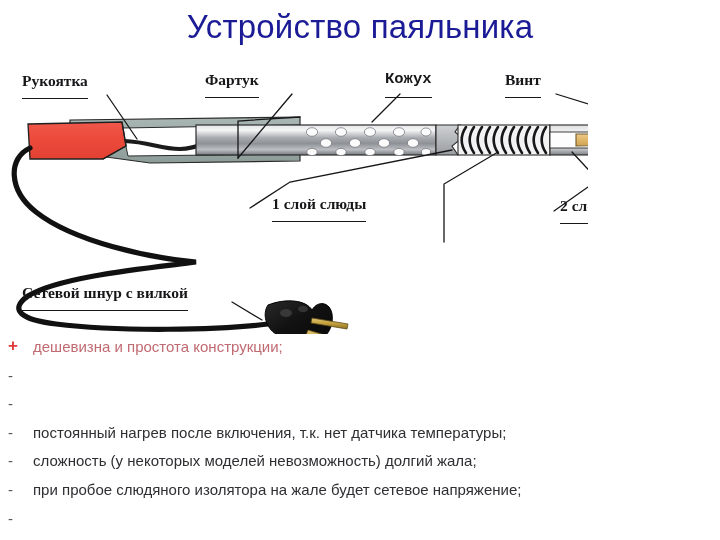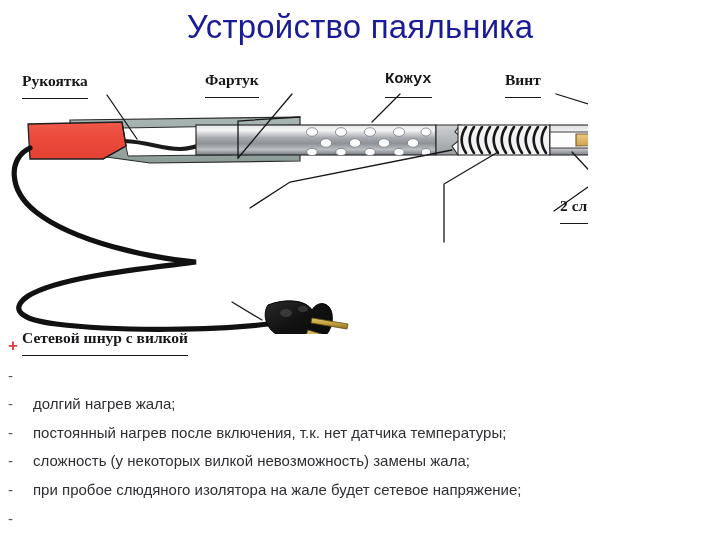--- a/index.html
+++ b/index.html
@@ -299,55 +299,58 @@
     </div>
 
     <div class="callout" style="left:505px; top:9px;">
       <span class="ul">Винт</span>
     </div>
 
     <div class="callout" style="left:648px; top:9px;">
       <span class="ul">Жало</span>
     </div>
 
+    <div class="callout" style="left:272px; top:133px;">
+      <span class="ul">1 слой слюды</span>
+    </div>
 
     <div class="callout" style="left:560px; top:135px;">
       <span class="ul">2 слой слюды</span>
     </div>
 
 
-    <div class="callout" style="left:22px; top:222px;margin-top:45px;">
+    <div class="callout" style="left:22px; top:222px;">
       <span class="ul">Сетевой шнур с вилкой</span>
     </div>
 
   </div>
 
   <div id="bullets">
 
     <div class="blrow plus">
       <span class="mark">+</span>
-    </div>
-
-    <div class="blrow minus">
-      <span class="mark">-</span>
-    </div>
-
-    <div class="blrow minus">
-      <span class="mark">-</span>
-      <span class="txt">долгий нагрев жала;</span>
+      <span class="txt">дешевизна и простота конструкции;</span>
+    </div>
+
+    <div class="blrow minus">
+      <span class="mark">-</span>
+    </div>
+
+    <div class="blrow minus">
+      <span class="mark">-</span>
     </div>
 
     <div class="blrow minus">
       <span class="mark">-</span>
       <span class="txt">постоянный нагрев после включения, т.к. нет датчика температуры;</span>
     </div>
 
     <div class="blrow minus">
       <span class="mark">-</span>
-      <span class="txt">сложность (у некоторых вилкой невозможность) замены жала;</span>
+      <span class="txt">сложность (у некоторых моделей невозможность) долгий жала;</span>
     </div>
 
     <div class="blrow minus">
       <span class="mark">-</span>
       <span class="txt">при пробое слюдяного изолятора на жале будет сетевое напряжение;</span>
     </div>
 
     <div class="blrow minus">
       <span class="mark">-</span>
     </div>

